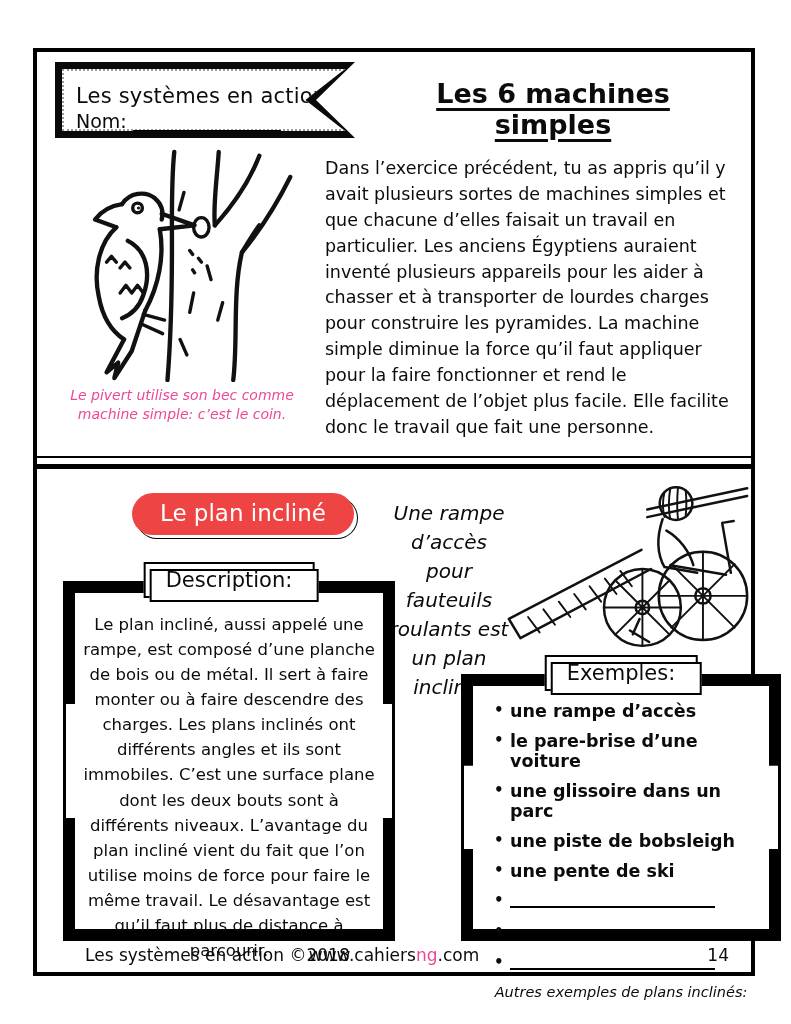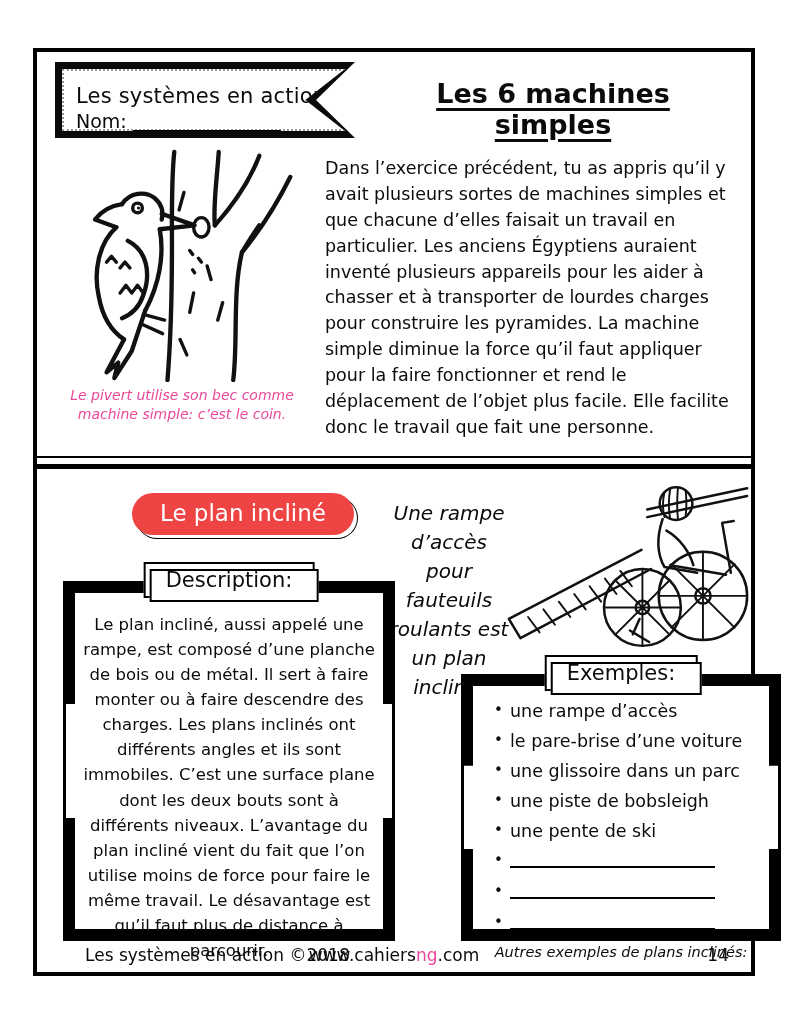--- a/index.html
+++ b/index.html
@@ -77,21 +77,21 @@
     background:#fff; border:2px solid #000; padding:4px 20px;
     font-size:21px; white-space:nowrap; z-index:2;
   }
   .label-box::after {
     content:""; position:absolute; left:4px; top:5px; right:-6px; bottom:-6px;
     border:2px solid #000; background:#fff; z-index:-1;
   }
 
   .desc-text { padding:28px 14px 0; text-align:center; font-size:16.5px; line-height:1.52; }
 
-  .ex-list { list-style:none; margin:0; padding:24px 10px 0 30px; font-size:17.5px; }
+  .ex-list { list-style:none; margin:0; padding:24px 10px 0 30px; font-size:17.5px;font-weight:bold; }
   .ex-list li { margin-bottom:10px; position:relative; padding-left:16px; }
   .ex-list li::before { content:"•"; position:absolute; left:0; top:0; font-size:15px; }
   .blank-line { display:inline-block; width:205px; border-bottom:2px solid #000; height:15px; }
   .ex-note { text-align:center; font-style:italic; font-size:14.5px; margin-top:6px; }
 
   
   .page-footer { position:absolute; left:0; right:0; bottom:0; height:33px; font-size:17px; }
   .footer-left { position:absolute; left:48px; bottom:7px; }
   .footer-url  { position:absolute; left:50%; transform:translateX(-50%); bottom:7px; }
   .footer-page { position:absolute; right:22px; bottom:7px; }

